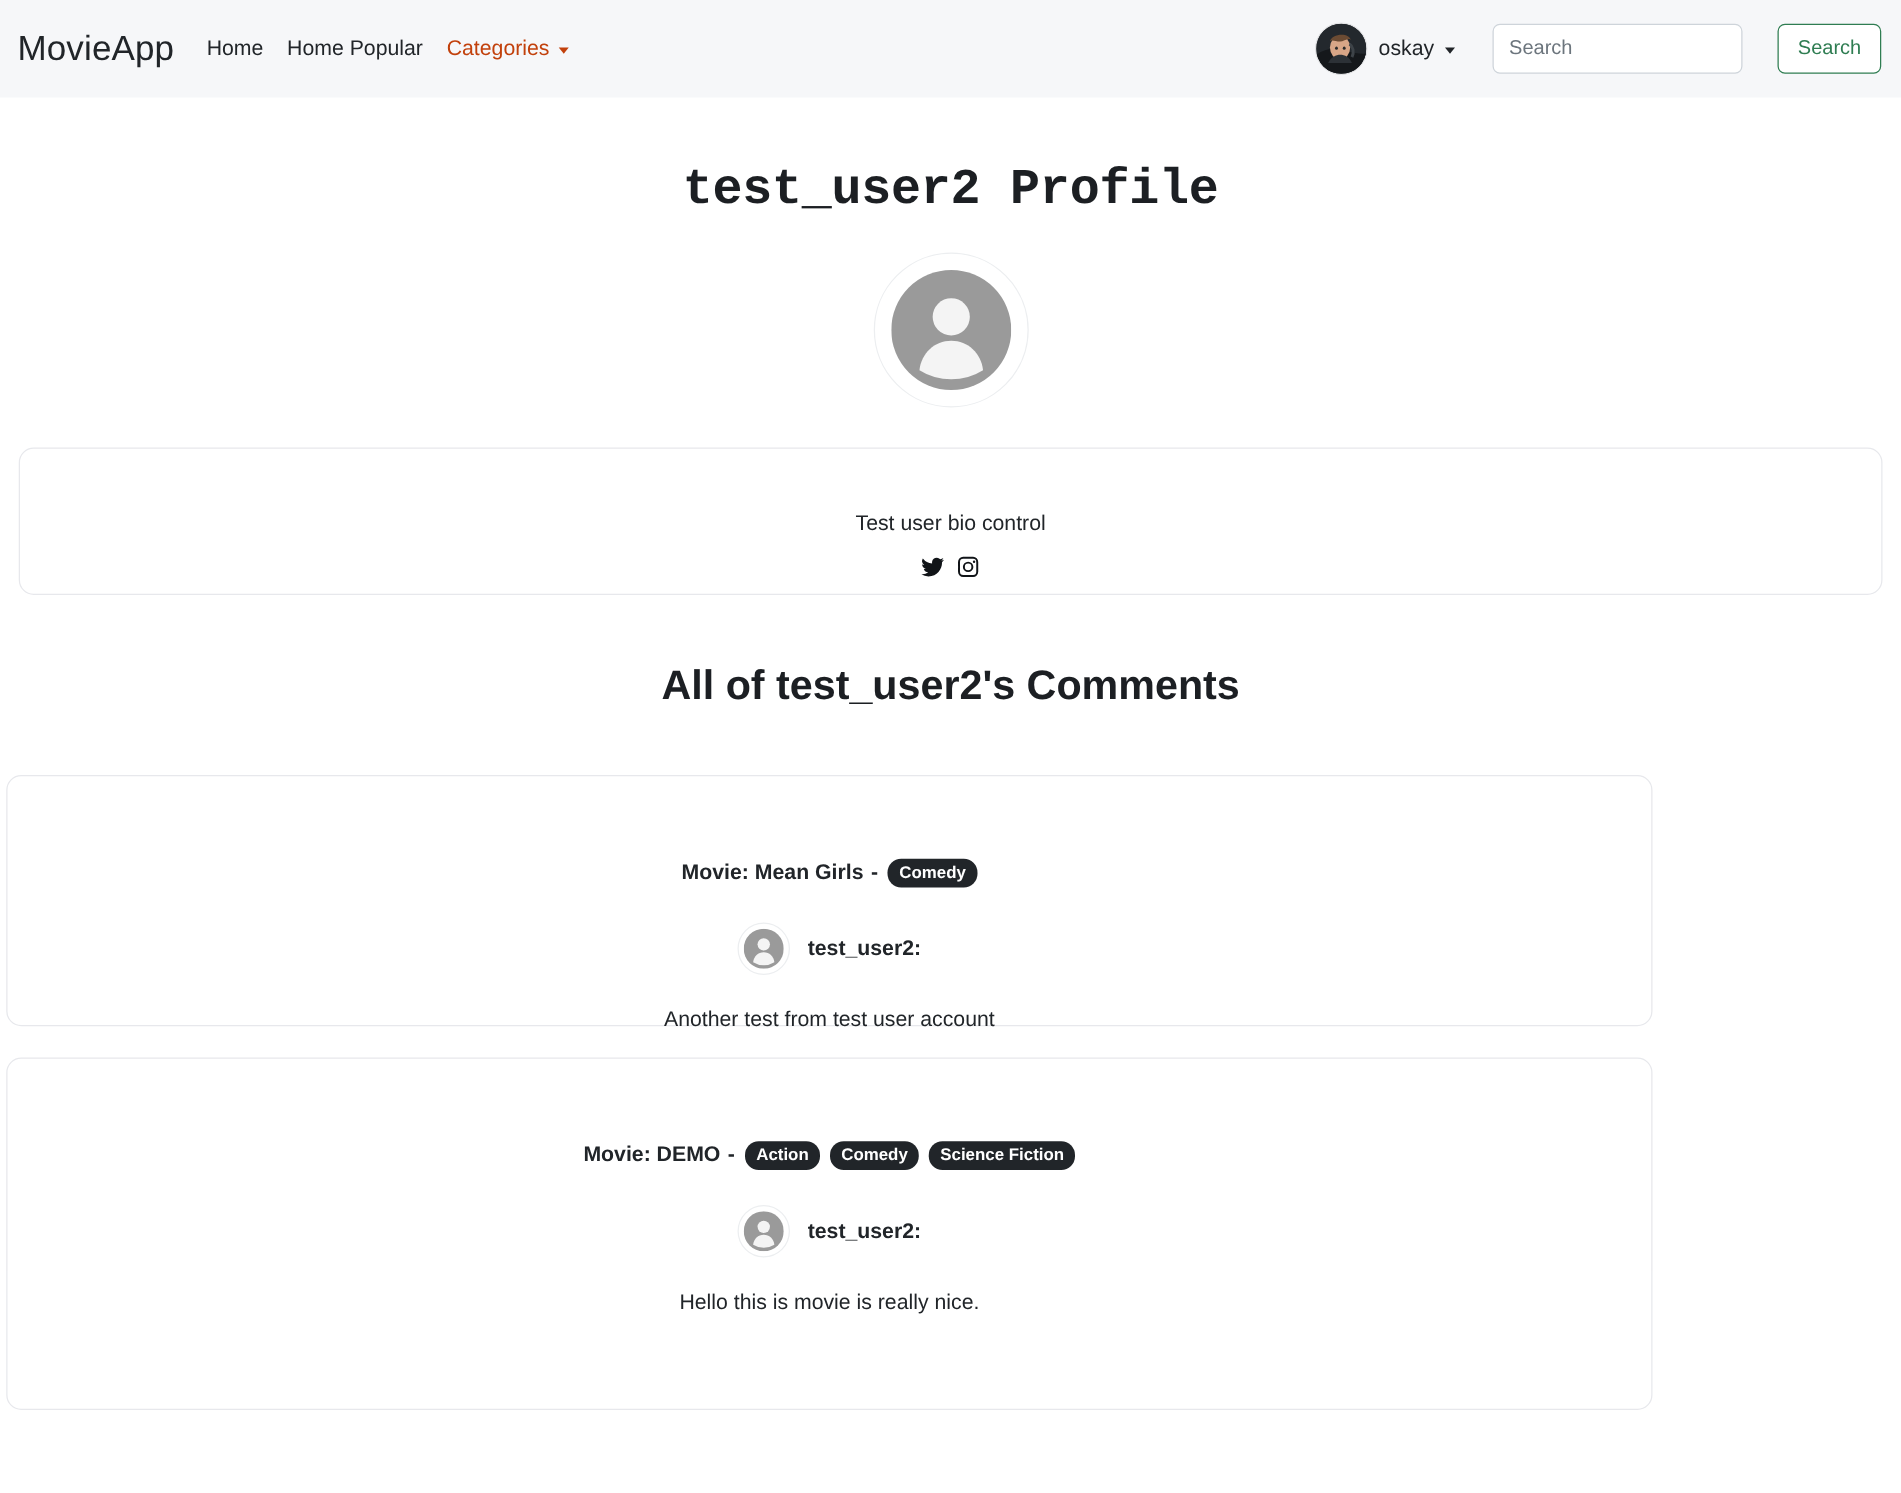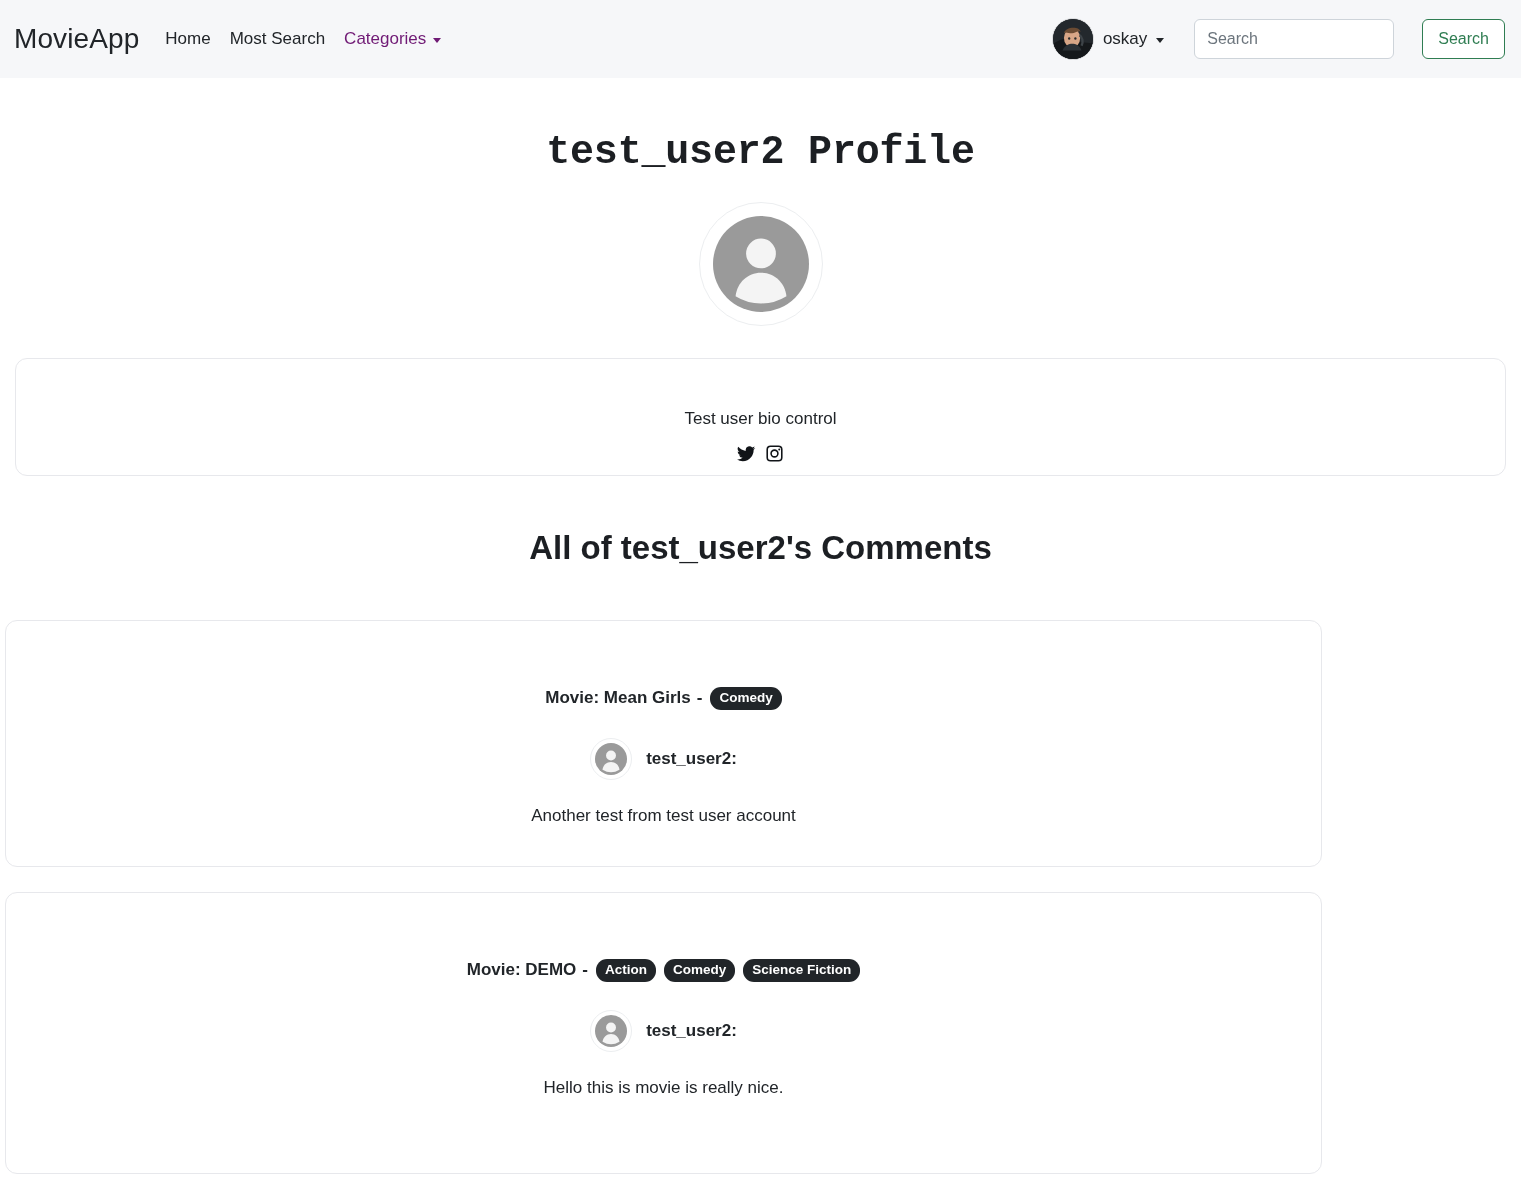--- a/index.html
+++ b/index.html
@@ -30,21 +30,21 @@
     text-decoration: none;
     white-space: nowrap;
   }
   .nav-links { display: flex; align-items: center; gap: 19px; }
   .nav-link {
     font-size: 17px;
     color: #212529;
     text-decoration: none;
     white-space: nowrap;
   }
-  .nav-link.muted { color: #701a75; display: flex; align-items: center; gap: 7px; }
+  .nav-link.muted { color: #c2410c; display: flex; align-items: center; gap: 7px; }
   .caret {
     width: 0; height: 0;
     border-left: 4.5px solid transparent;
     border-right: 4.5px solid transparent;
     border-top: 5.5px solid currentColor;
     display: inline-block;
     position: relative;
     top: 1px;
   }
 
@@ -147,21 +147,21 @@
   }
 
   .comment-card {
     margin: 0 199px 0 5px;
     border: 1px solid #e7e8ec;
     border-radius: 12px;
     background: #fff;
     padding: 66px 20px 0 20px;
     text-align: center;
   }
-  #comment-list .comment-card:first-child { margin-top: 53px; height: 247px; text-align: center; }
+  #comment-list .comment-card:first-child { margin-top: 53px; height: 201px; text-align: center; }
   #comment-list .comment-card + .comment-card { margin-top: 25px; height: 282px; }
 
   .movie-line {
     font-size: 17px;
     font-weight: bold;
     color: #212529;
     display: flex;
     align-items: center;
     justify-content: center;
     gap: 7px;
@@ -202,21 +202,21 @@
   .comment-body { margin-top: 26px; font-size: 17px; color: #212529; }
 </style>
 </head>
 <body>
 
 <div class="navbar">
   <a class="brand" href="#">MovieApp</a>
 
   <div class="nav-links">
     <a class="nav-link" href="#">Home</a>
-    <a class="nav-link" href="#">Most Search</a>
+    <a class="nav-link" href="#">Home Popular</a>
     <a class="nav-link muted" href="#">
       <span>Categories</span>
       <span class="caret"></span>
     </a>
   </div>
 
   <div class="nav-right">
     <div class="user-chunk">
       <span class="nav-avatar">
         <svg viewBox="0 0 42 42" xmlns="http://www.w3.org/2000/svg" aria-hidden="true">

